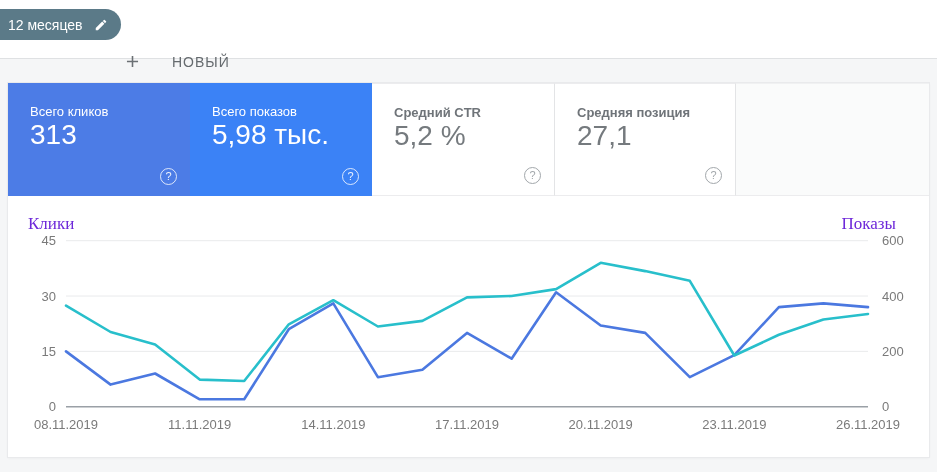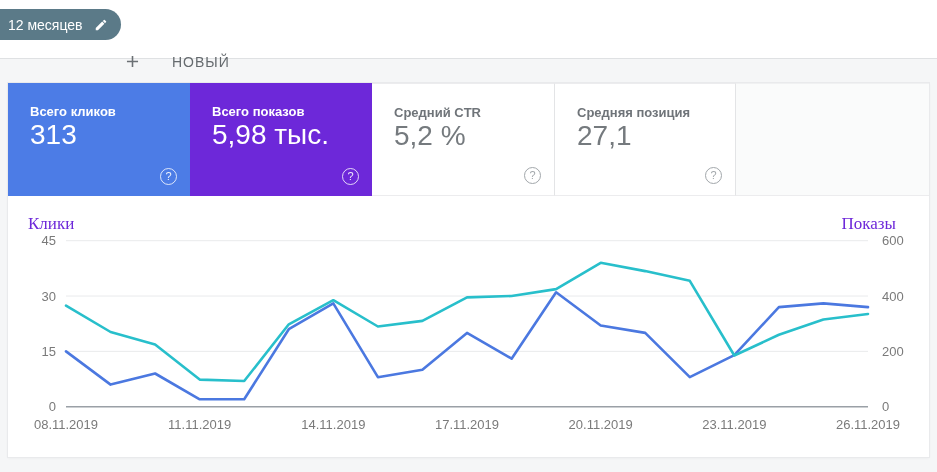--- a/index.html
+++ b/index.html
@@ -20,21 +20,21 @@
   .new-label { color:#656a6e; font-size:14px; letter-spacing:1px; font-weight:400; }
 
   
   .card { position:absolute; left:8px; top:83px; width:921px; height:374px;
     background:#ffffff; box-shadow:0 0 0 1px #e9eaec, 0 1px 3px rgba(0,0,0,.06); }
 
   
   .metrics { display:flex; height:113px; }
   .tile { position:relative; width:182px; height:113px; padding:21px 0 0 22px;
     cursor:pointer; }
-  .tile .t-label { font-size:13px; font-weight:700; }
+  .tile .t-label { font-size:13px; font-weight:400; }
   .tile .t-value { font-size:28px; white-space:nowrap; }
   .tile.sel-clicks { color:#ffffff; }
   .tile.sel-impr   { color:#ffffff; }
   .tile.plain { background:#ffffff; border-top:1px solid #ececee; border-bottom:1px solid #ececee; }
   .tile.plain .t-label { color:#6f7479; font-weight:700; }
   .tile.plain .t-value { color:#757a7e; }
   .tile.b-left { border-left:1px solid #e3e4e6; }
   .tile.b-right { border-right:1px solid #e3e4e6; }
   .metrics .filler { flex:1; background:#fafbfb; border-top:1px solid #f0f1f2;
     border-bottom:1px solid #ececee; }
@@ -74,21 +74,21 @@
 </div>
 
 <div class="card">
 
   <div class="metrics">
     <div class="tile sel-clicks" id="tile0" style="background: rgb(76, 124, 230);">
       <div class="t-label">Всего кликов</div>
       <div class="t-value">313</div>
       <div class="help on-color">?</div>
     </div>
-    <div class="tile sel-impr" id="tile1" style="background: #6d28d9;">
+    <div class="tile sel-impr" id="tile1" style="background: #3b82f6;">
       <div class="t-label">Всего показов</div>
       <div class="t-value">5,98 тыс.</div>
       <div class="help on-color">?</div>
     </div>
     <div class="tile plain">
       <div class="t-label">Средний CTR</div>
       <div class="t-value">5,2 %</div>
       <div class="help on-plain">?</div>
     </div>
     <div class="tile plain b-left b-right">

